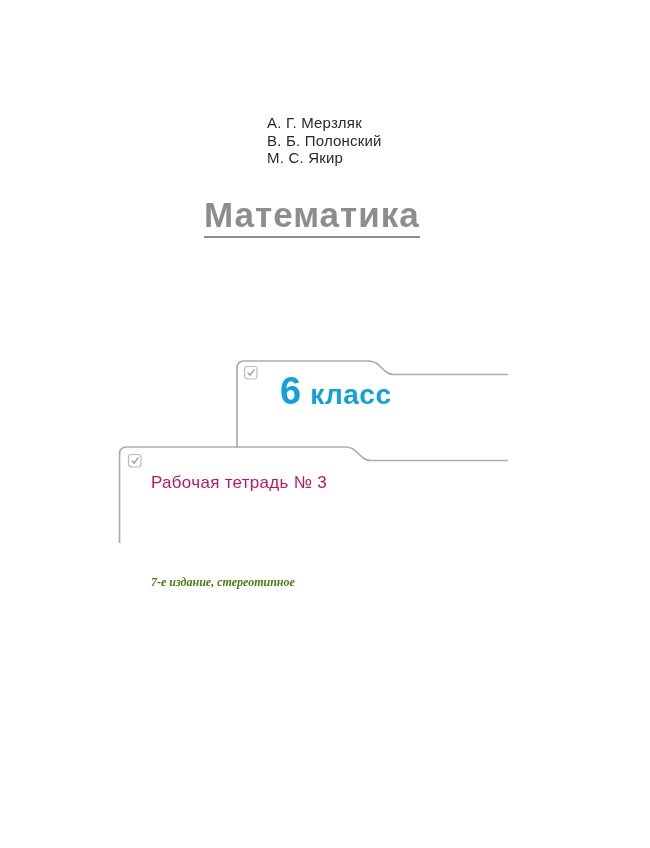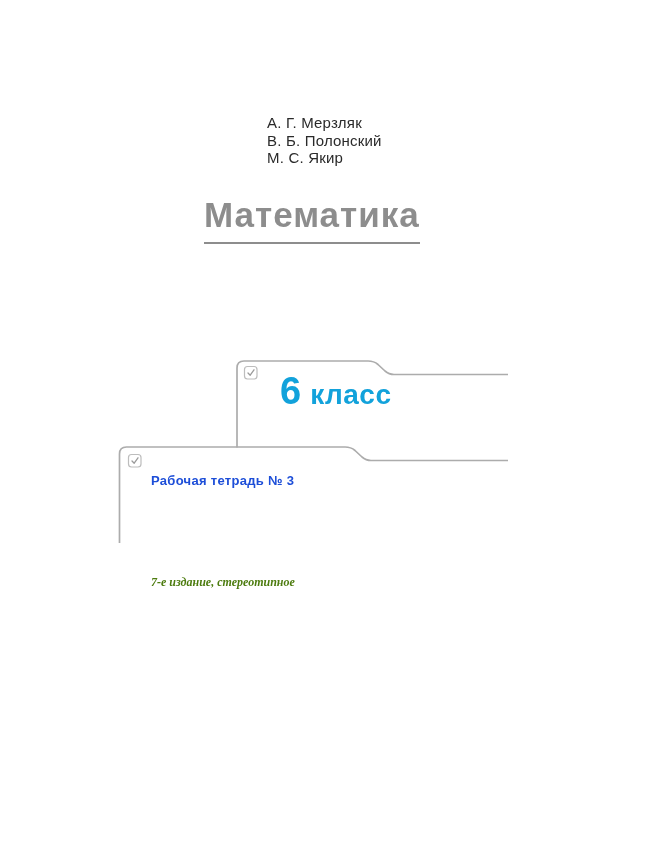--- a/index.html
+++ b/index.html
@@ -36,21 +36,21 @@
     top: 196px;
     margin: 0;
     display: inline-block;
     font-family: "Liberation Sans", sans-serif;
     font-size: 35px;
     font-weight: bold;
     letter-spacing: 1px;
     color: #8d8d8d;
     line-height: 1.1;
     border-bottom: 2.5px solid #8d8d8d;
-    padding-bottom: 7px;
+    padding-bottom: 1px;
   }
 
   
   .tabs-svg {
     position: absolute;
     left: 0;
     top: 0;
     pointer-events: none;
   }
   .tab-path {
@@ -89,24 +89,24 @@
     font-size: 28px;
     line-height: 1;
     letter-spacing: 0.5px;
   }
 
   
   .workbook {
     position: absolute;
     left: 151px;
     top: 474px;
-    font-size: 13px;
-    font-weight: bold;
+    font-size: 17px;
+    font-weight: normal;
     letter-spacing: 0.3px;
-    color: #1d4ed8;
+    color: #be185d;
     line-height: 1;
   }
 
   
   .edition {
     position: absolute;
     left: 151px;
     top: 576px;
     font-family: "Liberation Serif", serif;
     font-style: italic;

